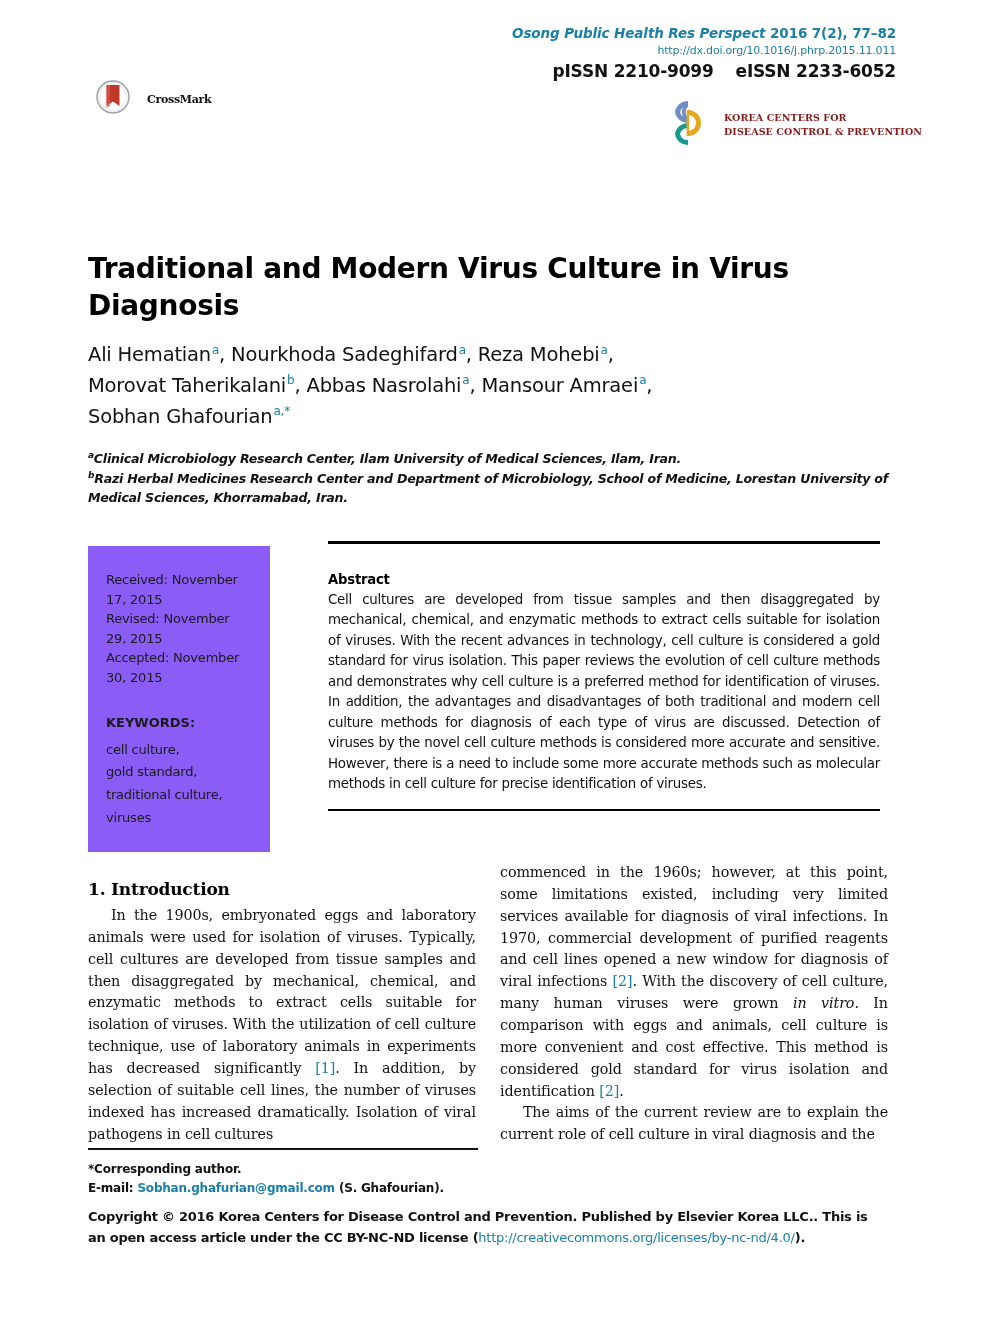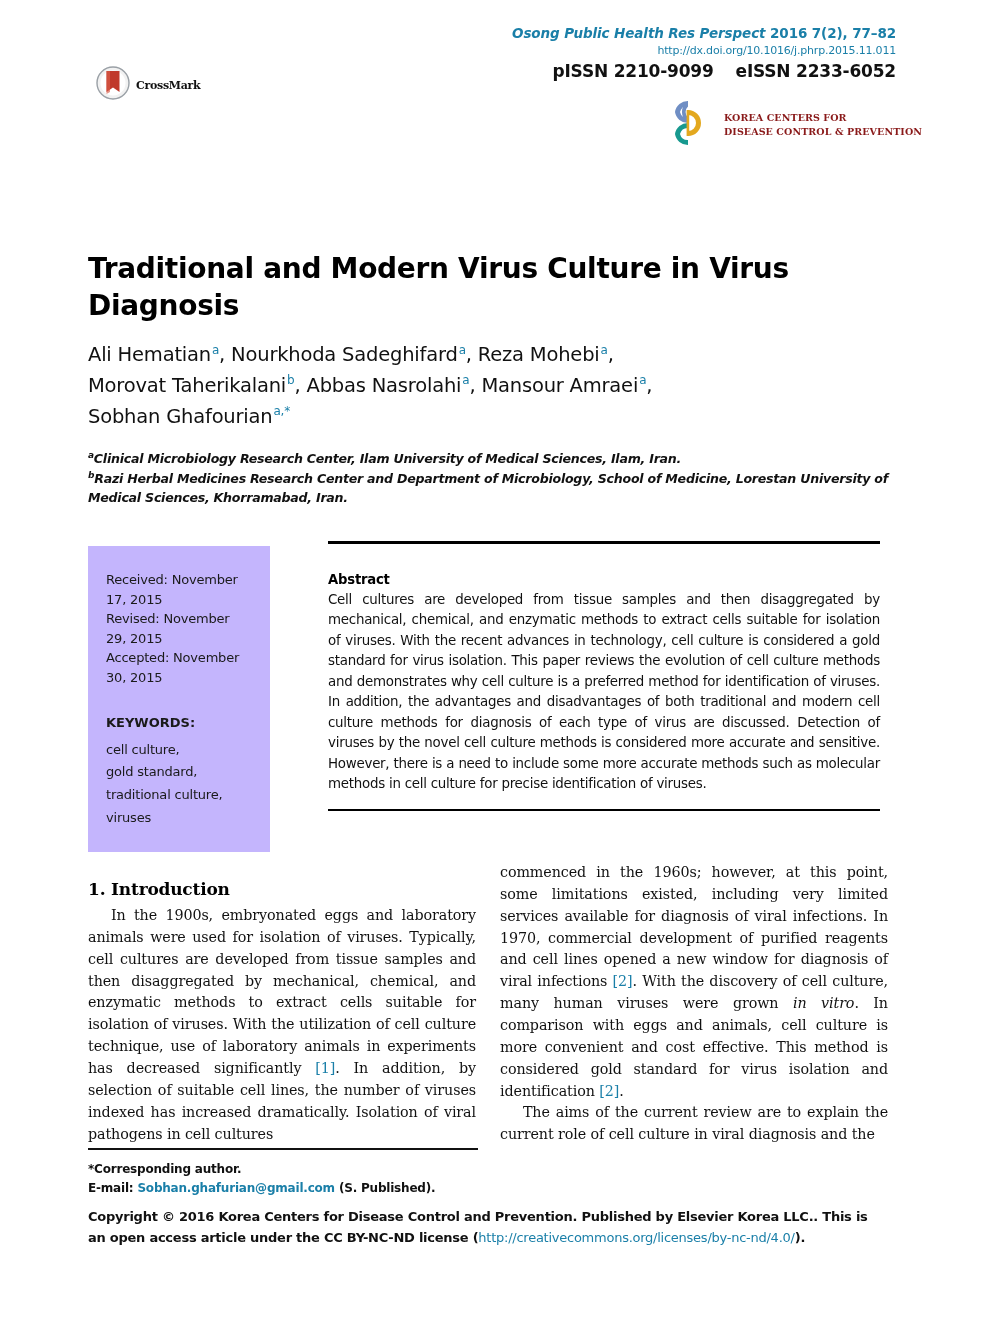--- a/index.html
+++ b/index.html
@@ -52,24 +52,24 @@
     font-size: 17px;
     color: #111111;
     letter-spacing: -0.2px;
   }
   .journal-issn .gap { display:inline-block; width: 22px; }
 
   
   .crossmark {
     position: absolute;
     left: 96px;
-    top: 66px;
+    top: 80px;
     display: flex;
     align-items: center;
-    gap: 6px;
+    gap: 17px;
     justify-content: center;
   }
   .crossmark-label {
     font-family: "DejaVu Serif", serif;
     font-weight: bold;
     font-size: 11px;
     color: #111;
     letter-spacing: -0.3px;
   }
 
@@ -189,21 +189,21 @@
     vertical-align: super;
   }
 
   
   .sidebar {
     position: absolute;
     left: 88px;
     top: 546px;
     width: 182px;
     min-height: 265px;
-    background: #c4b5fd;
+    background: #8b5cf6;
     padding: 24px 18px 22px 18px;
     box-sizing: border-box;
     font-family: "DejaVu Sans", sans-serif;
     font-size: 13px;
     line-height: 1.5;
     color: #1a1a1a;
     letter-spacing: -0.2px;
   }
   .sidebar .dates { margin: 0; }
   .sidebar .kw-heading {
@@ -399,19 +399,19 @@
   </div>
 
   <div class="col col-right">
     <p><span>commenced in the 1960s; however, at this point, some limitations existed, including very limited services available for diagnosis of viral infections. In 1970, commercial development of purified reagents and cell lines opened a new window for diagnosis of viral infections </span><span class="cite">[2]</span><span>. With the discovery of cell culture, many human viruses were grown </span><span class="ital">in vitro</span><span>. In comparison with eggs and animals, cell culture is more convenient and cost effective. This method is considered gold standard for virus isolation and identification </span><span class="cite">[2]</span><span>.</span></p>
     <p>The aims of the current review are to explain the current role of cell culture in viral diagnosis and the</p>
   </div>
 
   <div class="footer-rule"></div>
   <div class="footer-corr">
     <div>*Corresponding author.</div>
-    <div><span>E-mail: </span><span class="email">Sobhan.ghafurian@gmail.com</span><span> (S. Published).</span></div>
+    <div><span>E-mail: </span><span class="email">Sobhan.ghafurian@gmail.com</span><span> (S. Ghafourian).</span></div>
   </div>
   <div class="footer-copy">
     <span>Copyright © 2016 Korea Centers for Disease Control and Prevention. Published by Elsevier Korea LLC.. This is an open access article under the CC BY-NC-ND license (</span><span class="link">http://creativecommons.org/licenses/by-nc-nd/4.0/</span><span>).</span>
   </div>
 
 </div>
 
 </body></html>

